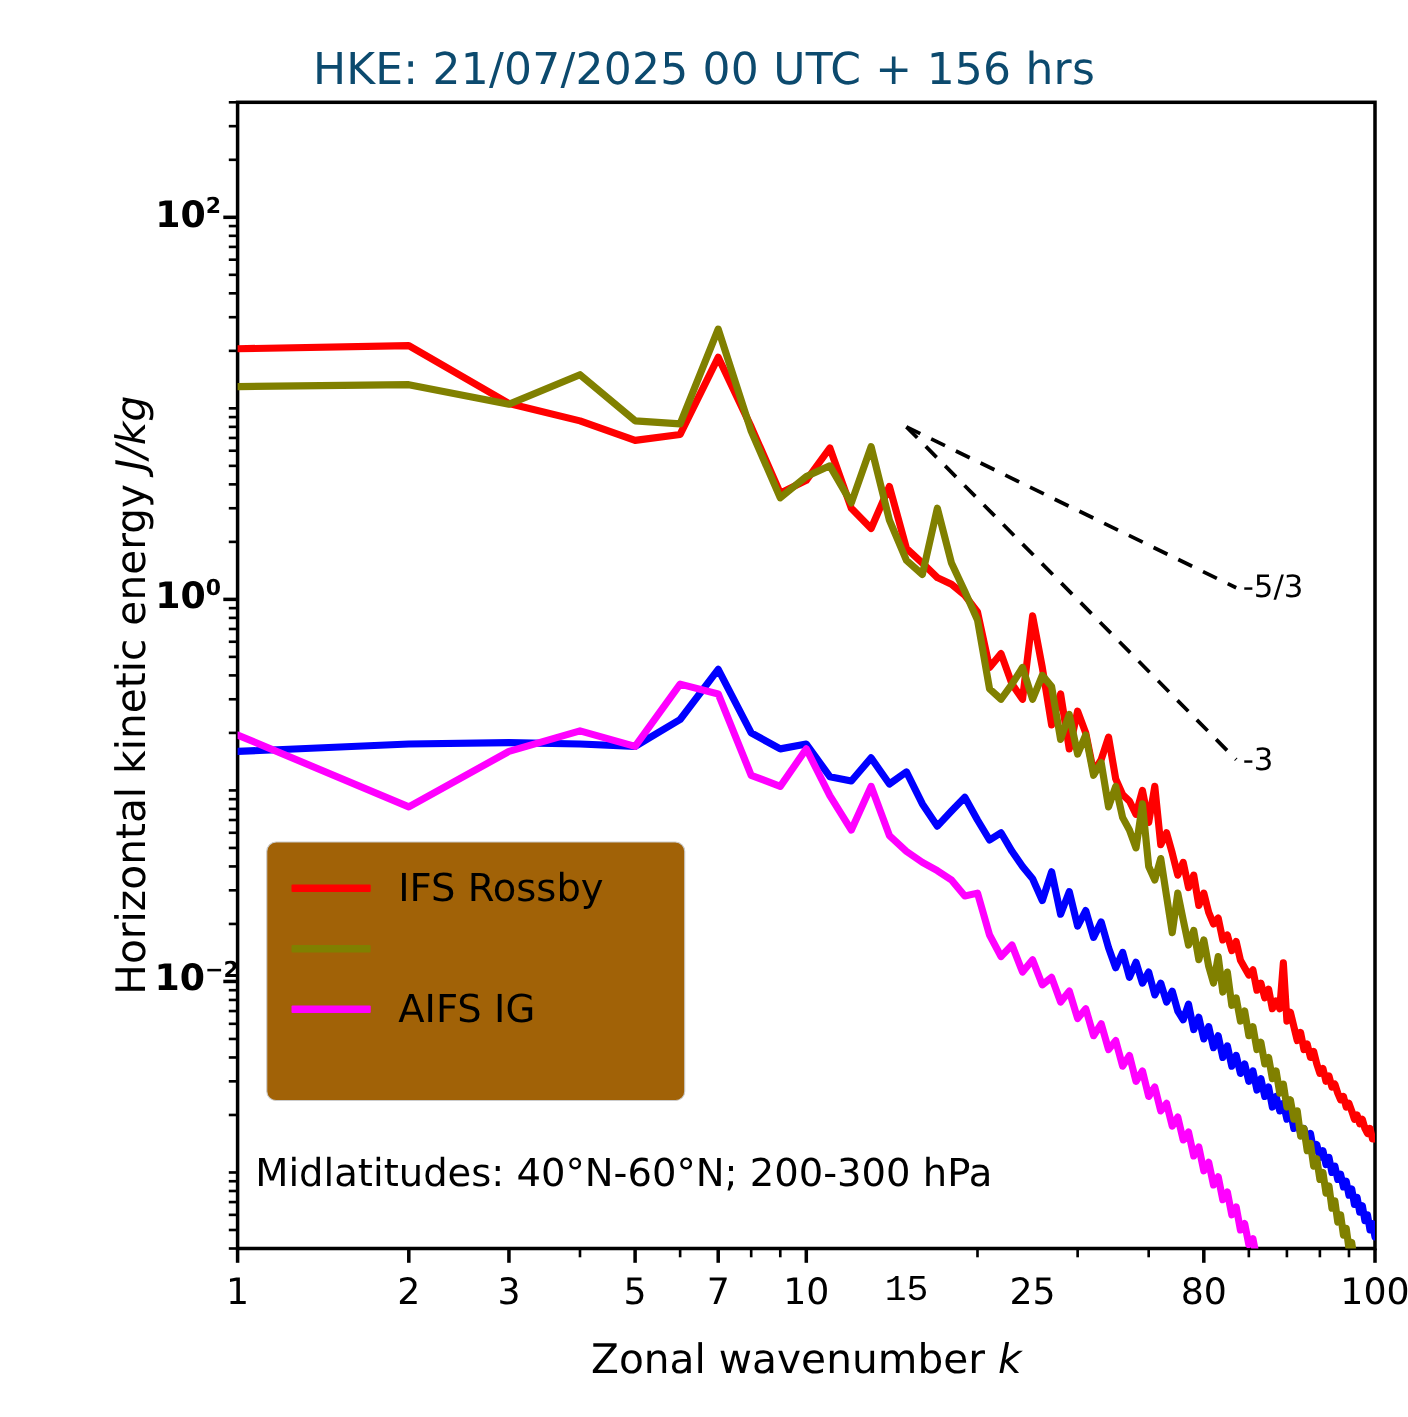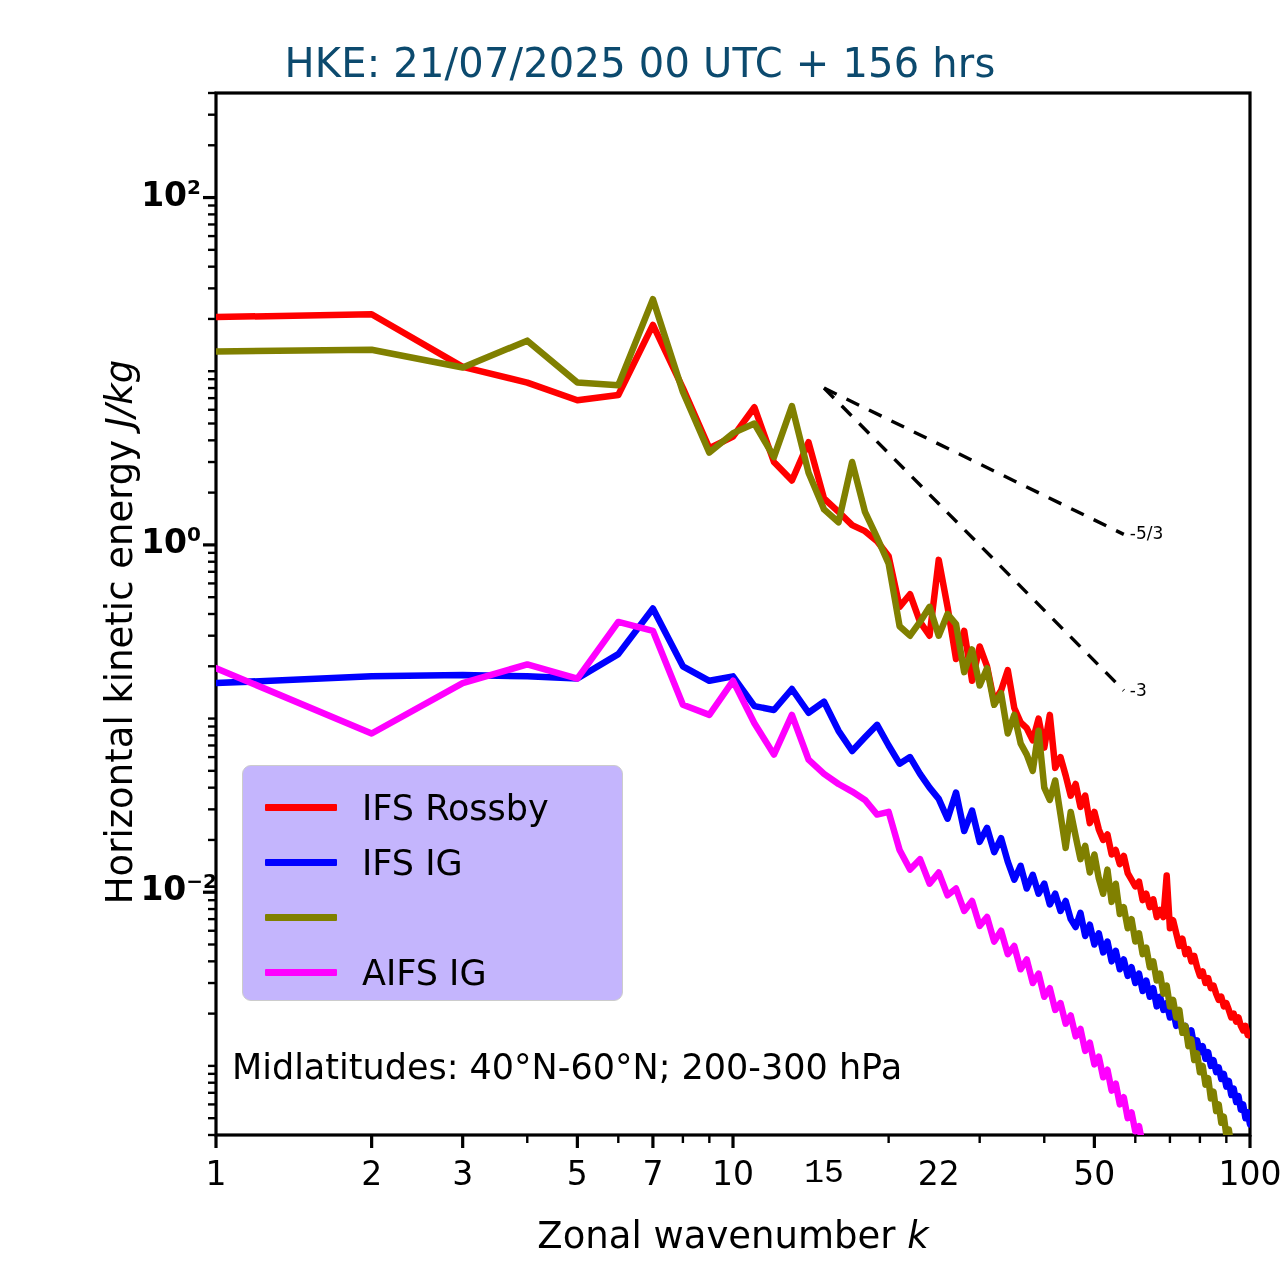--- a/index.html
+++ b/index.html
@@ -30,33 +30,33 @@
     text-align:center; font-size:37px; line-height:40px; white-space:nowrap;
   }
   #xlabel .k{font-style:italic;}
 
   .ytick-label{position:absolute;font-size:33px;line-height:33px;text-align:right;white-space:nowrap;font-weight:bold;}
   .ytick-label sup{font-size:20px;vertical-align:super;line-height:0;}
   .xtick-label{position:absolute;font-size:33px;line-height:33px;text-align:center;white-space:nowrap;}
 
   #legend{
     position:absolute; left:242px; top:765px; width:381px; height:236px;
-    background:#c4b5fd; border:1.6px solid #cccccc; border-radius:9px;
+    background:#a16207; border:1.6px solid #cccccc; border-radius:9px;
     box-sizing:border-box; padding:14px 0 0 0;
   }
   .legend-row{display:flex;align-items:center;height:55px;padding-left:22px;}
   .legend-swatch{width:72px;height:7px;border-radius:1px;flex:0 0 auto;}
   .legend-text{margin-left:25px;font-size:35px;line-height:36px;white-space:nowrap;}
 
   #annotation{
     position:absolute; left:232px; top:1048px;
     font-size:35px; line-height:38px; white-space:nowrap;
   }
 
-  .slope-label{position:absolute;font-size:17px;line-height:27px;white-space:nowrap;}
+  .slope-label{position:absolute;font-size:28px;line-height:27px;white-space:nowrap;}
 </style>
 </head>
 <body>
 
 <div id="root">
 
   <div id="chart-title">HKE: 21/07/2025 00 UTC + 156 hrs</div>
 
   <svg id="plot-svg" viewBox="0 0 1280 1288" preserveAspectRatio="none">
       <defs>
@@ -175,44 +175,40 @@
   <div id="xlabel">
     <span>Zonal wavenumber </span><span class="k">k</span>
   </div>
 
   <div id="legend">
     <div class="legend-row">
       <span class="legend-swatch" style="background: rgb(255, 0, 0);"></span>
       <span class="legend-text">IFS Rossby</span>
     </div>
     <div class="legend-row">
-      <span class="legend-swatch" style="background: rgb(0, 0, 255);"></span>
-      <span class="legend-text">IFS IG</span>
-    </div>
-    <div class="legend-row">
       <span class="legend-swatch" style="background: rgb(128, 128, 0);"></span>
     </div>
     <div class="legend-row">
       <span class="legend-swatch" style="background: rgb(255, 0, 255);"></span>
       <span class="legend-text">AIFS IG</span>
     </div>
   </div>
 
   <div id="annotation">Midlatitudes: 40°N-60°N; 200-300 hPa</div>
 
   <div id="tick-layer">
       <div class="xtick-label" style="left: 156px; top: 1157px; width: 120px;">1</div>
       <div class="xtick-label" style="left: 311.633px; top: 1157px; width: 120px;">2</div>
       <div class="xtick-label" style="left: 402.672px; top: 1157px; width: 120px;">3</div>
       <div class="xtick-label" style="left: 517.367px; top: 1157px; width: 120px;">5</div>
       <div class="xtick-label" style="left: 592.916px; top: 1157px; width: 120px;">7</div>
       <div class="xtick-label" style="left: 673px; top: 1157px; width: 120px;">10</div>
       <div class="xtick-label" style="left: 764.039px; top: 1157px; width: 120px; font-family: Liberation Mono, monospace;">15</div>
-      <div class="xtick-label" style="left: 878.735px; top: 1157px; width: 120px;">22</div>
-      <div class="xtick-label" style="left: 1034.37px; top: 1157px; width: 120px;">50</div>
+      <div class="xtick-label" style="left: 878.735px; top: 1157px; width: 120px;">25</div>
+      <div class="xtick-label" style="left: 1034.37px; top: 1157px; width: 120px;">80</div>
       <div class="xtick-label" style="left: 1190px; top: 1157px; width: 120px;">100</div>
       <div class="ytick-label" style="left: 6px; top: 177.558px; width: 195px;">10<sup>2</sup></div>
       <div class="ytick-label" style="left: 6px; top: 524.891px; width: 195px;">10<sup>0</sup></div>
       <div class="ytick-label" style="left: 22px; top: 872.224px; width: 195px;">10<sup>−2</sup></div>
     </div>
   <div id="slope-layer">
       <div class="slope-label" style="left: 1129.79px; top: 520.35px;">-5/3</div>
       <div class="slope-label" style="left: 1129.79px; top: 676.534px;">-3</div>
     </div>
 

